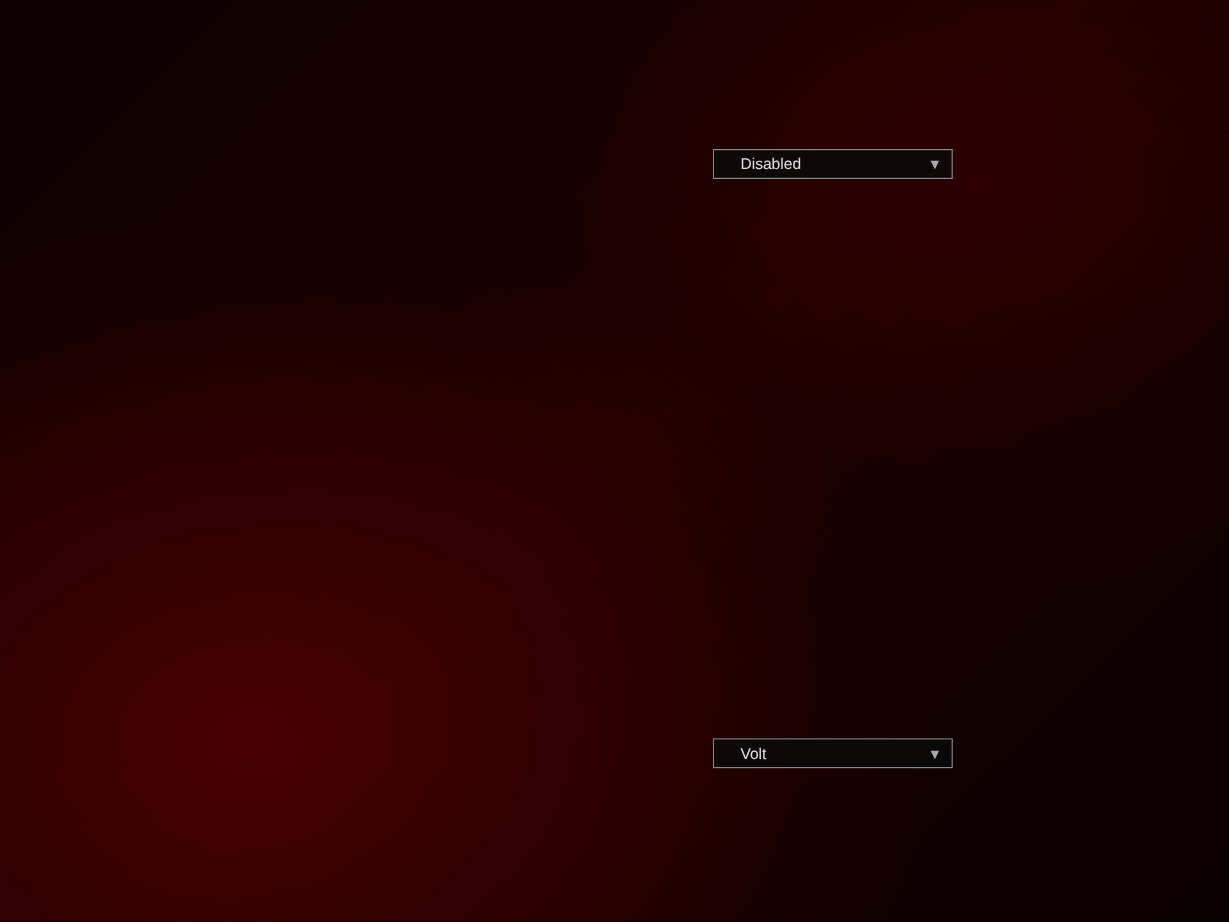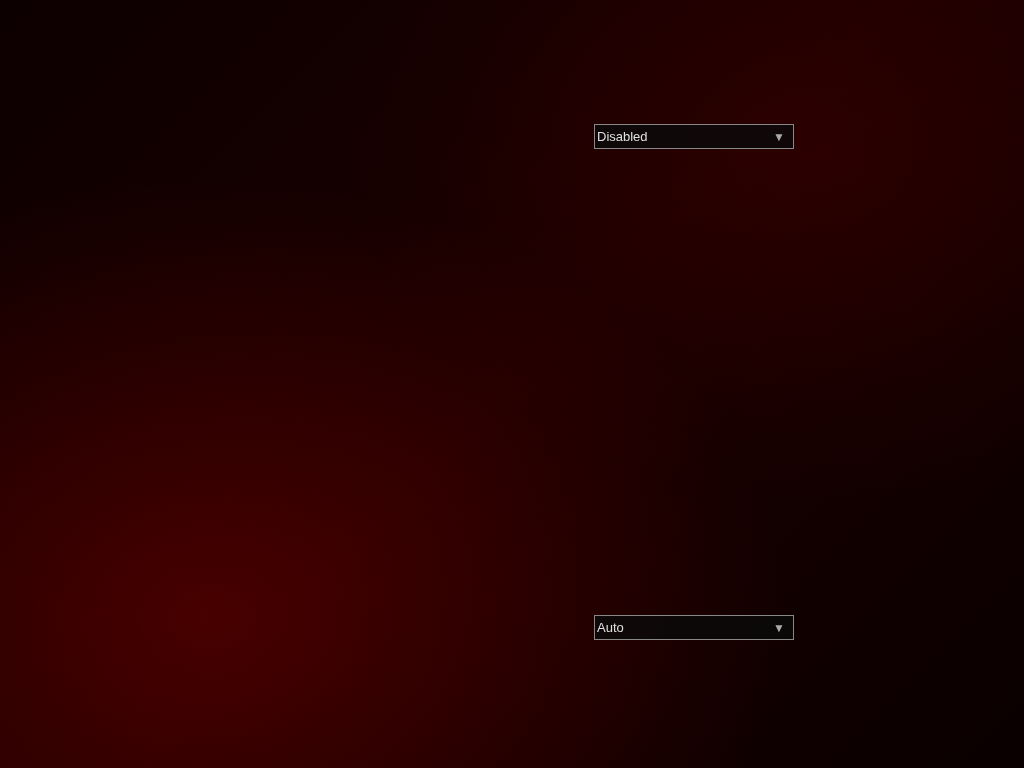--- a/index.html
+++ b/index.html
@@ -155,21 +155,21 @@
     .setting-name {
       flex: 1;
       font-size: 14px;
       color: #e0e0e0;
     }
     .setting-value-box {
       display: flex;
       align-items: center;
       background: rgba(0,0,0,0.5);
       border: 1px solid #666;
-      padding: 4px 30px 4px 2px;
+      padding: 4px 30px 4px 22px;
       min-width: 200px;
       position: relative;
       cursor: pointer;
     }
     .setting-value-box.dark-bg {
       background: rgba(10,10,10,0.8);
       border-color: #888;
     }
     .setting-value-text {
       font-size: 13px;
@@ -460,21 +460,21 @@
         <div class="setting-row">
           <span class="setting-arrow">▶</span>
           <span class="setting-name">AI Features</span>
         </div>
 
         <div class="divider-line"></div>
 
         <div class="setting-row selected">
           <span class="setting-name">Ring Down Bin</span>
           <div class="setting-value-box dark-bg">
-            <span class="setting-value-text">Auto</span>
+            <span class="setting-value-text">Volt</span>
             <span class="dropdown-arrow">▼</span>
           </div>
         </div>
 
       </div>
 
       <div class="desc-panel">
         <span class="desc-icon">ℹ</span>
         <p class="desc-text">Enable/Disable Ring Downbin feature. Enabled - CPU will down bin the ring ratio, which means the requested max ring ratio will not be observed. Disable - CPU will not down bin the ring ratio and the requested ring ratio limit will be observed. Default for Overclocking is [Disabled] to allow for a predictable ring ratio. Uses OC mailbox command 0x19.</p>
       </div>

